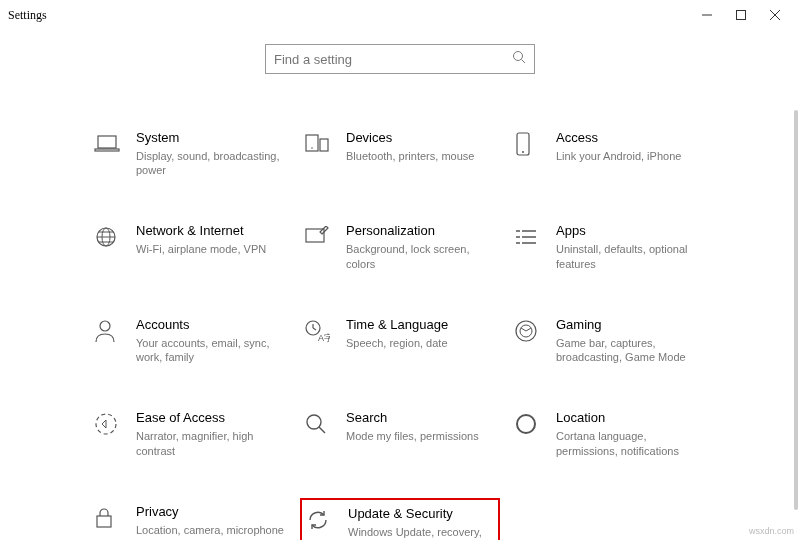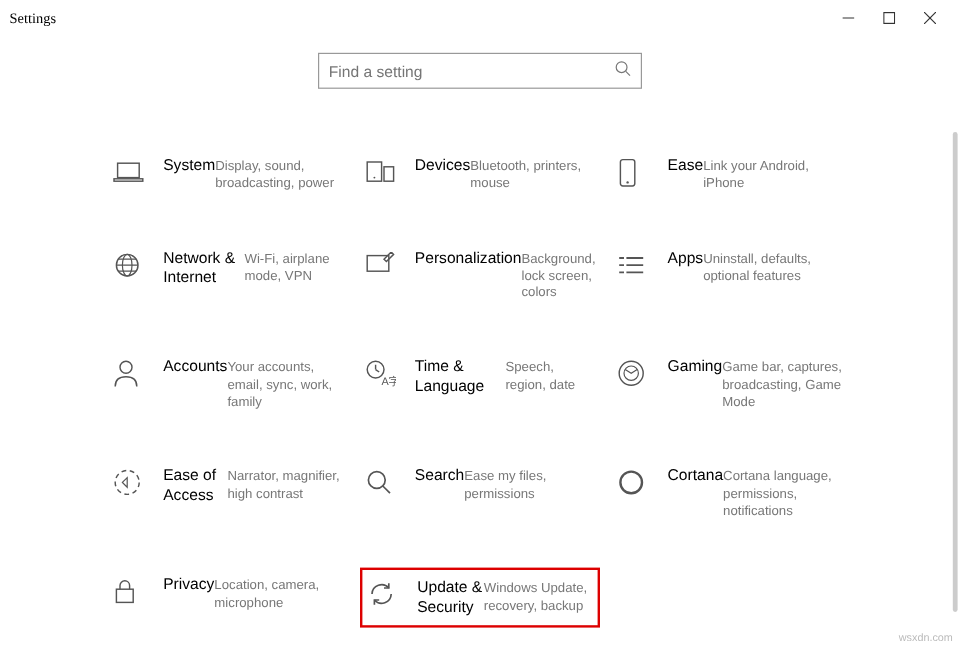--- a/index.html
+++ b/index.html
@@ -9,21 +9,21 @@
     .titlebar-spacer { flex: 1; }
     .winbtn { width: 34px; height: 28px; display: flex; align-items: center; justify-content: center; }
     .winbtn svg { display: block; }
     .searchwrap { display: flex; justify-content: center; margin-top: 14px; }
     .searchbox { width: 270px; height: 30px; border: 1px solid #999; display: flex; align-items: center; padding: 0 8px; }
     .searchbox input { flex: 1; border: none; outline: none; font-size: 13px; color: #555; background: transparent; }
     .searchbox .sicon { color: #666; }
     .grid { padding: 50px 90px 0 90px; display: grid; grid-template-columns: repeat(3, 1fr); column-gap: 10px; row-gap: 34px; }
     .tile { display: flex; align-items: flex-start; gap: 14px; cursor: default; padding: 6px 4px; }
     .tile .ticon { width: 28px; height: 28px; flex-shrink: 0; color: #555; display: flex; align-items: center; justify-content: flex-start; }
-    .tile .ttext { display: flex; flex-direction: row; }
+    .tile .ttext { display: flex; flex-direction: column; }
     .tile .ttitle { font-size: 13px; color: #000; line-height: 1.3; }
     .tile .tdesc { font-size: 11px; color: #777; line-height: 1.3; margin-top: 2px; max-width: 150px; }
     .highlight { border: 2px solid #d00; }
     .scrollbar { position: absolute; right: 2px; top: 110px; width: 4px; height: 400px; background: #ccc; border-radius: 2px; }
     .watermark { position: absolute; right: 6px; bottom: 4px; font-size: 9px; color: #bbb; }
   </style>
 </head>
 <body>
 
 <div class="titlebar">
@@ -89,21 +89,21 @@
   </div>
 
   <div class="tile">
     <span class="ticon">
       <svg width="18" height="26" viewBox="0 0 18 26">
           <rect x="3" y="2" width="12" height="22" rx="2" fill="none" stroke="#555" stroke-width="1.2"></rect>
           <circle cx="9" cy="21" r="1" fill="#555"></circle>
         </svg>
     </span>
     <div class="ttext">
-      <span class="ttitle">Ease</span>
+      <span class="ttitle">Access</span>
       <span class="tdesc">Link your Android, iPhone</span>
     </div>
   </div>
 
   <div class="tile">
     <span class="ticon">
       <svg width="24" height="24" viewBox="0 0 24 24">
           <circle cx="12" cy="12" r="9" fill="none" stroke="#555" stroke-width="1.2"></circle>
           <ellipse cx="12" cy="12" rx="4" ry="9" fill="none" stroke="#555" stroke-width="1"></ellipse>
           <line x1="3" y1="12" x2="21" y2="12" stroke="#555" stroke-width="1"></line>
@@ -204,32 +204,32 @@
 
   <div class="tile">
     <span class="ticon">
       <svg width="24" height="24" viewBox="0 0 24 24">
           <circle cx="10" cy="10" r="7" fill="none" stroke="#555" stroke-width="1.4"></circle>
           <line x1="15" y1="15" x2="21" y2="21" stroke="#555" stroke-width="1.4"></line>
         </svg>
     </span>
     <div class="ttext">
       <span class="ttitle">Search</span>
-      <span class="tdesc">Ease my files, permissions</span>
+      <span class="tdesc">Mode my files, permissions</span>
     </div>
   </div>
 
   <div class="tile">
     <span class="ticon">
       <svg width="24" height="24" viewBox="0 0 24 24">
           <circle cx="12" cy="12" r="9" fill="none" stroke="#555" stroke-width="2"></circle>
         </svg>
     </span>
     <div class="ttext">
-      <span class="ttitle">Cortana</span>
+      <span class="ttitle">Location</span>
       <span class="tdesc">Cortana language, permissions, notifications</span>
     </div>
   </div>
 
   <div class="tile">
     <span class="ticon">
       <svg width="20" height="24" viewBox="0 0 20 24">
           <rect x="3" y="10" width="14" height="11" fill="none" stroke="#555" stroke-width="1.2"></rect>
           <path d="M6 10 V7 a4 4 0 0 1 8 0 V10" fill="none" stroke="#555" stroke-width="1.2"></path>
         </svg>

